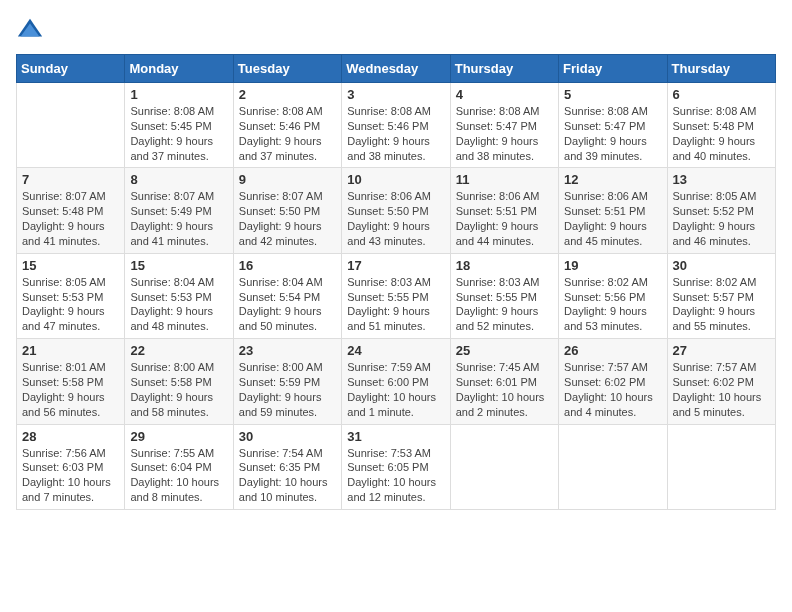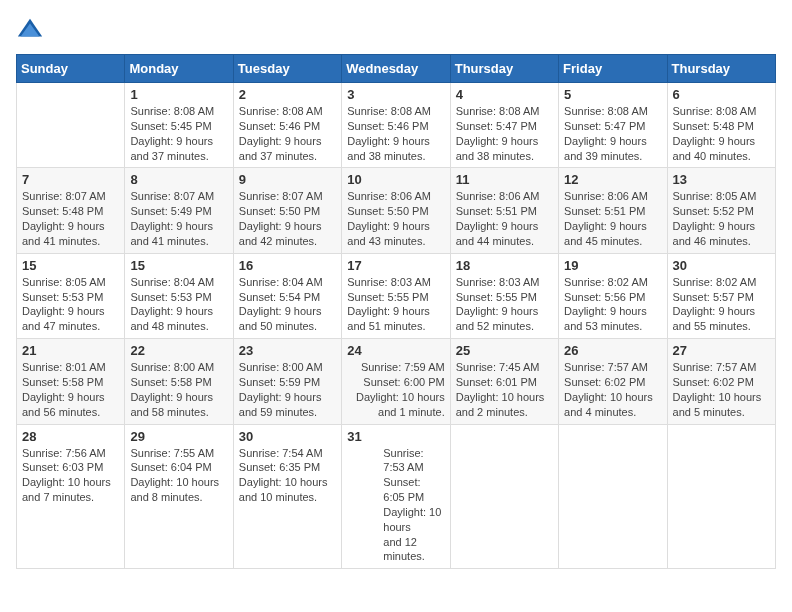--- a/index.html
+++ b/index.html
@@ -284,21 +284,21 @@
         </td>
         <td>
           <div class="day-number">23</div>
           <div class="day-info" style="white-space: pre-line;">Sunrise: 8:00 AM
 Sunset: 5:59 PM
 Daylight: 9 hours
 and 59 minutes.</div>
         </td>
         <td>
           <div class="day-number">24</div>
-          <div class="day-info" style="white-space: pre-line; text-align: right;">Sunrise: 7:59 AM
+          <div class="day-info" style="white-space: pre-line;">Sunrise: 7:59 AM
 Sunset: 6:00 PM
 Daylight: 10 hours
 and 1 minute.</div>
         </td>
         <td>
           <div class="day-number">25</div>
           <div class="day-info" style="white-space: pre-line;">Sunrise: 7:45 AM
 Sunset: 6:01 PM
 Daylight: 10 hours
 and 2 minutes.</div>
@@ -335,21 +335,21 @@
         </td>
         <td>
           <div class="day-number">30</div>
           <div class="day-info" style="white-space: pre-line;">Sunrise: 7:54 AM
 Sunset: 6:35 PM
 Daylight: 10 hours
 and 10 minutes.</div>
         </td>
         <td>
           <div class="day-number">31</div>
-          <div class="day-info" style="white-space: pre-line; margin-left: 36px;">Sunrise: 7:53 AM
+          <div class="day-info" style="white-space: pre-line;">Sunrise: 7:53 AM
 Sunset: 6:05 PM
 Daylight: 10 hours
 and 12 minutes.</div>
         </td>
         <td class="empty-cell"></td>
         <td class="empty-cell"></td>
         <td class="empty-cell"></td>
       </tr>
     </tbody>
 </table>

